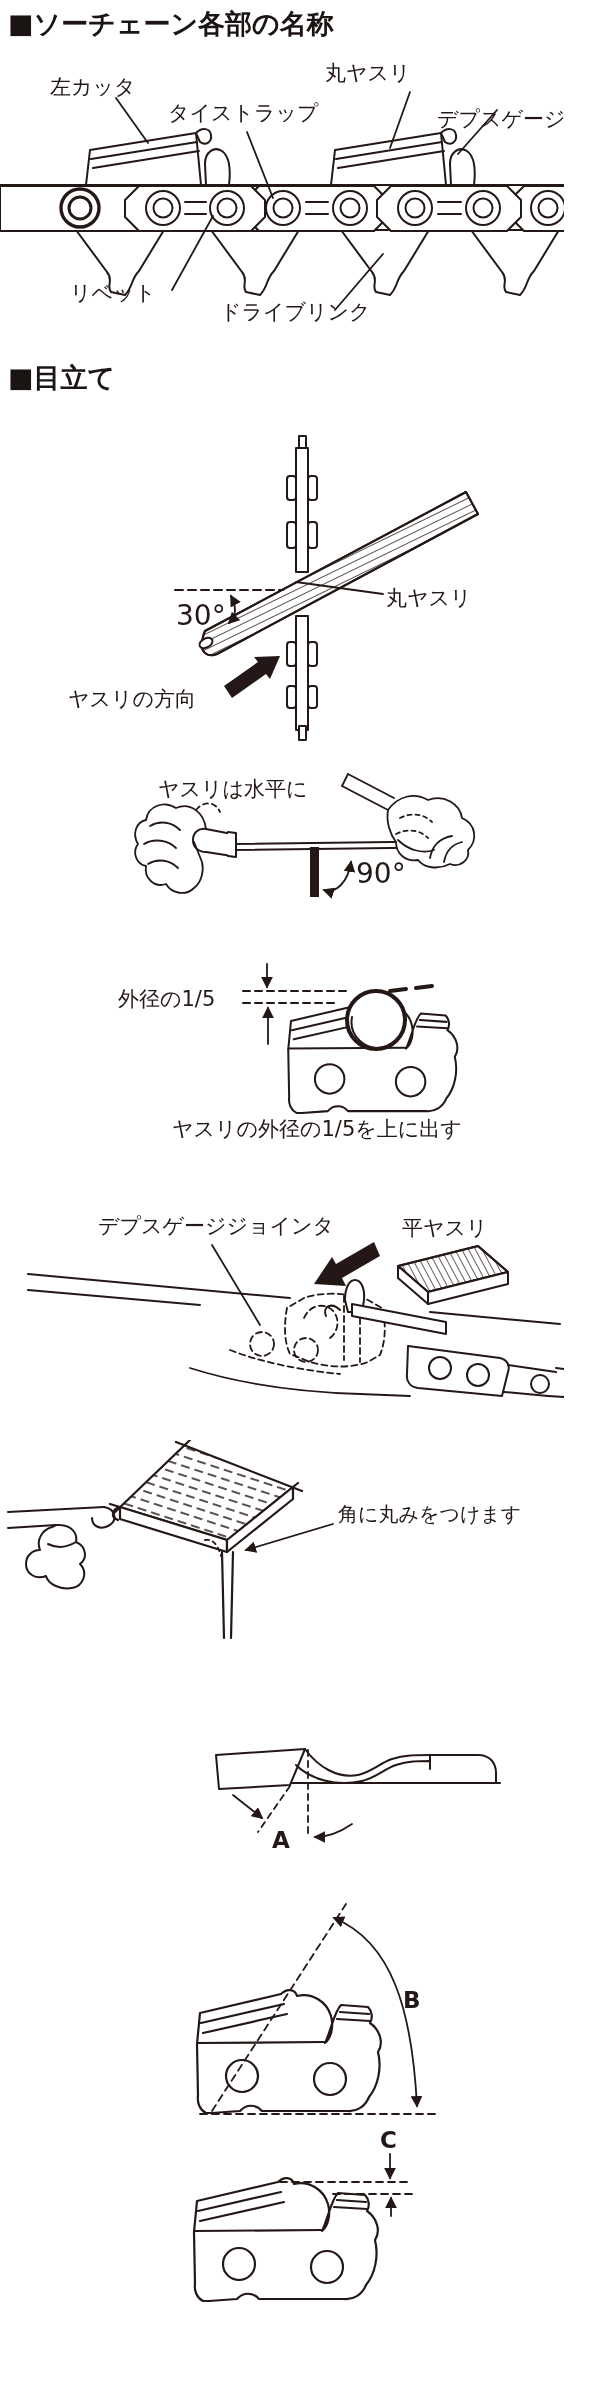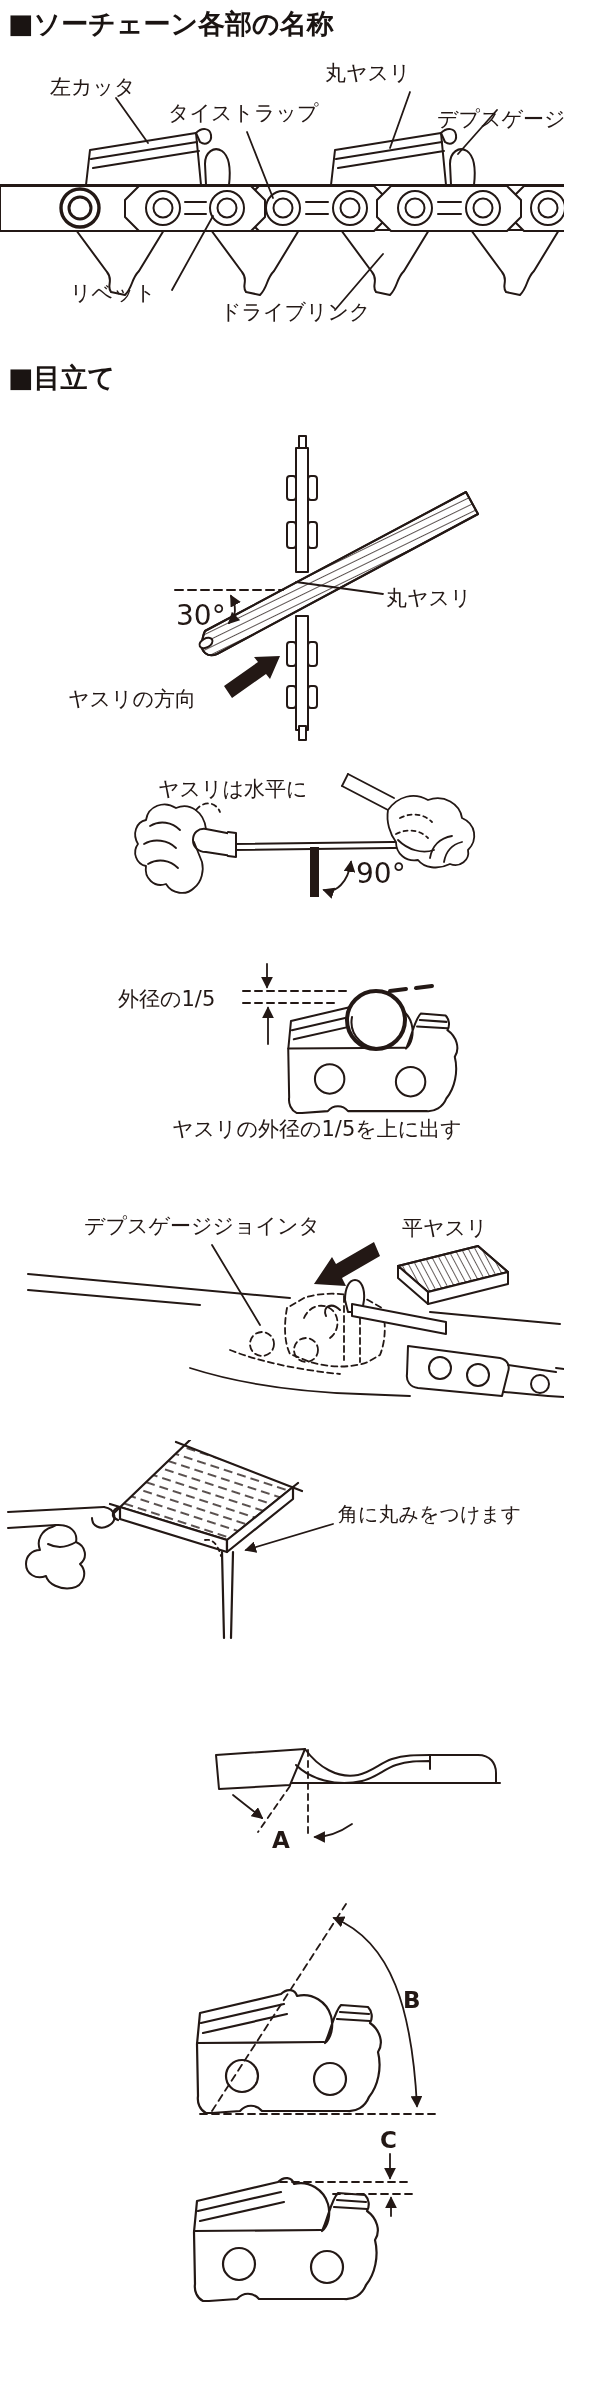--- a/index.html
+++ b/index.html
@@ -262,21 +262,21 @@
         <path d="M398,66 L478,46 L508,72 L428,92 Z" fill="#fff"></path>
         <path d="M398,66 L478,46 L508,72 L428,92 Z" fill="url(#hatchFlat)" stroke="none"></path>
         <path d="M398,66 L478,46 L508,72 L428,92 Z"></path>
         <path d="M428,92 L508,72 L508,84 L428,104 Z" fill="#fff"></path>
         <path d="M398,66 L428,92 L428,104 L398,78 Z" fill="#fff"></path>
       </g>
 
       <path d="M374,42 L336,64 L332,57 L314,84 L346,86 L342,78 L380,56 Z" fill="#231815" stroke="none"></path>
     </g>
   </svg>
-  <div class="lbl" style="left:84px;top:1213px;">デプスゲージジョインタ</div>
+  <div class="lbl" style="left:98px;top:1213px;">デプスゲージジョインタ</div>
   <div class="lbl" style="left:402px;top:1215px;">平ヤスリ</div>
 
   <svg width="600" height="220" viewBox="0 0 600 220" style="left:0;top:1440px;">
     <g fill="none" stroke="#231815" stroke-width="2.2" stroke-linejoin="round" stroke-linecap="round">
 
       <polygon points="120,67 185,5 293,47 227,100" fill="url(#hatchDot)" stroke="none"></polygon>
       <line x1="190" y1="0" x2="114" y2="73"></line>
       <line x1="176" y1="2" x2="302" y2="51"></line>
       <line x1="298" y1="43" x2="220" y2="106"></line>
       <line x1="110" y1="64" x2="237" y2="103"></line>

